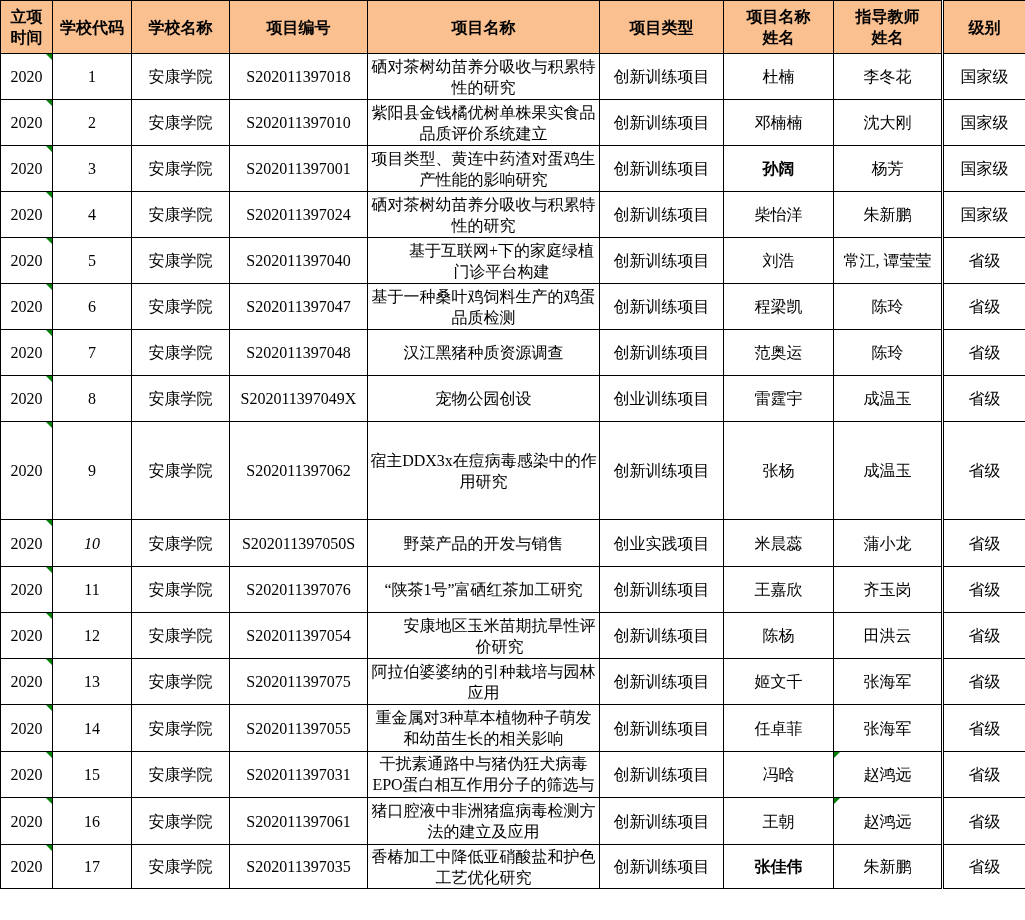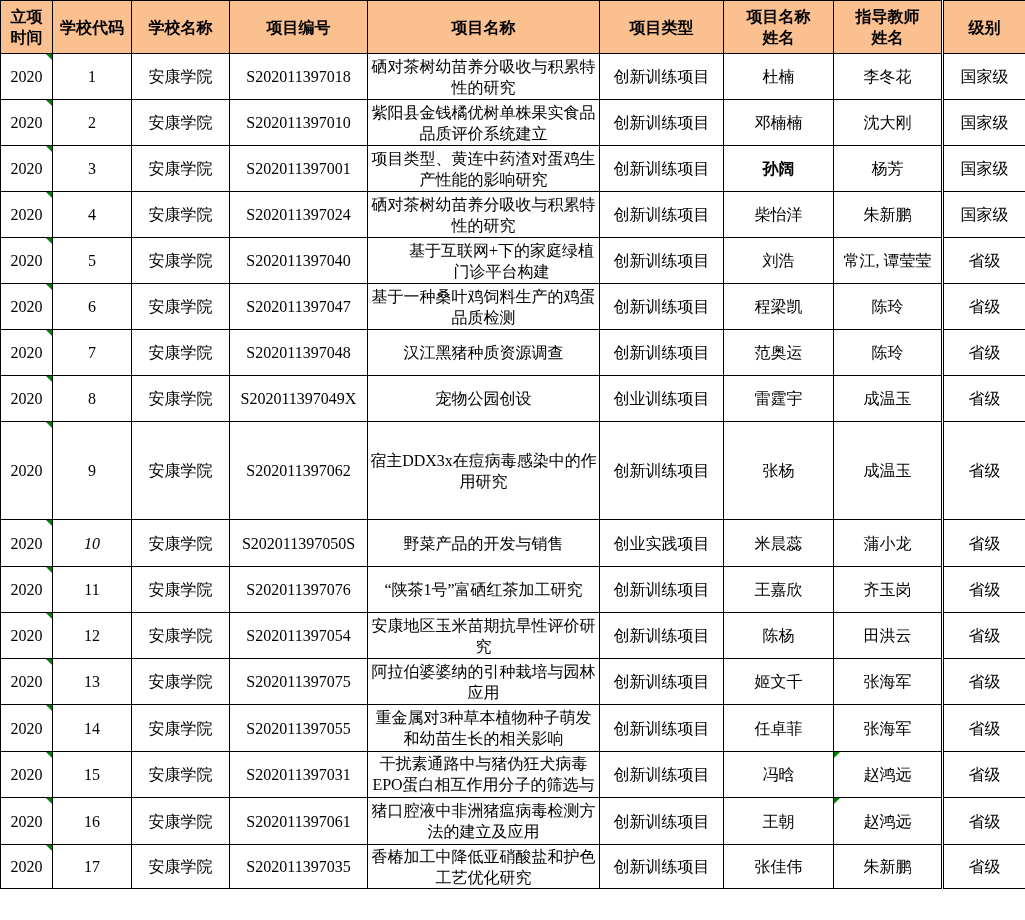--- a/index.html
+++ b/index.html
@@ -425,21 +425,21 @@
     <td>
             <span class="cin" style="max-height: 44px;">12</span>
           </td>
     <td>
             <span class="cin" style="max-height: 44px;">安康学院</span>
           </td>
     <td>
             <span class="cin" style="max-height: 44px;">S202011397054</span>
           </td>
     <td>
-            <span class="cin" style="max-height: 44px;">安康地区玉米苗期抗旱性评价研究</span>
+            <span class="cin" style="max-height: 44px; margin-left: 32px;">安康地区玉米苗期抗旱性评价研究</span>
           </td>
     <td>
             <span class="cin" style="max-height: 44px;">创新训练项目</span>
           </td>
     <td>
             <span class="cin" style="max-height: 44px;">陈杨</span>
           </td>
     <td>
             <span class="cin" style="max-height: 44px;">田洪云</span>
           </td>
@@ -588,21 +588,21 @@
     <td>
             <span class="cin" style="max-height: 42px;">S202011397035</span>
           </td>
     <td>
             <span class="cin" style="max-height: 42px;">香椿加工中降低亚硝酸盐和护色工艺优化研究</span>
           </td>
     <td>
             <span class="cin" style="max-height: 42px;">创新训练项目</span>
           </td>
     <td>
-            <span class="cin" style="max-height: 42px;">张佳伟</span>
+            <span class="cin" style="max-height: 42px; font-weight: bold;">张佳伟</span>
           </td>
     <td>
             <span class="cin" style="max-height: 42px;">朱新鹏</span>
           </td>
     <td class="lvl">
             <span class="cin" style="max-height: 42px;">省级</span>
             <span class="mark-dot"></span>
           </td>
   </tr>
       </tbody>

